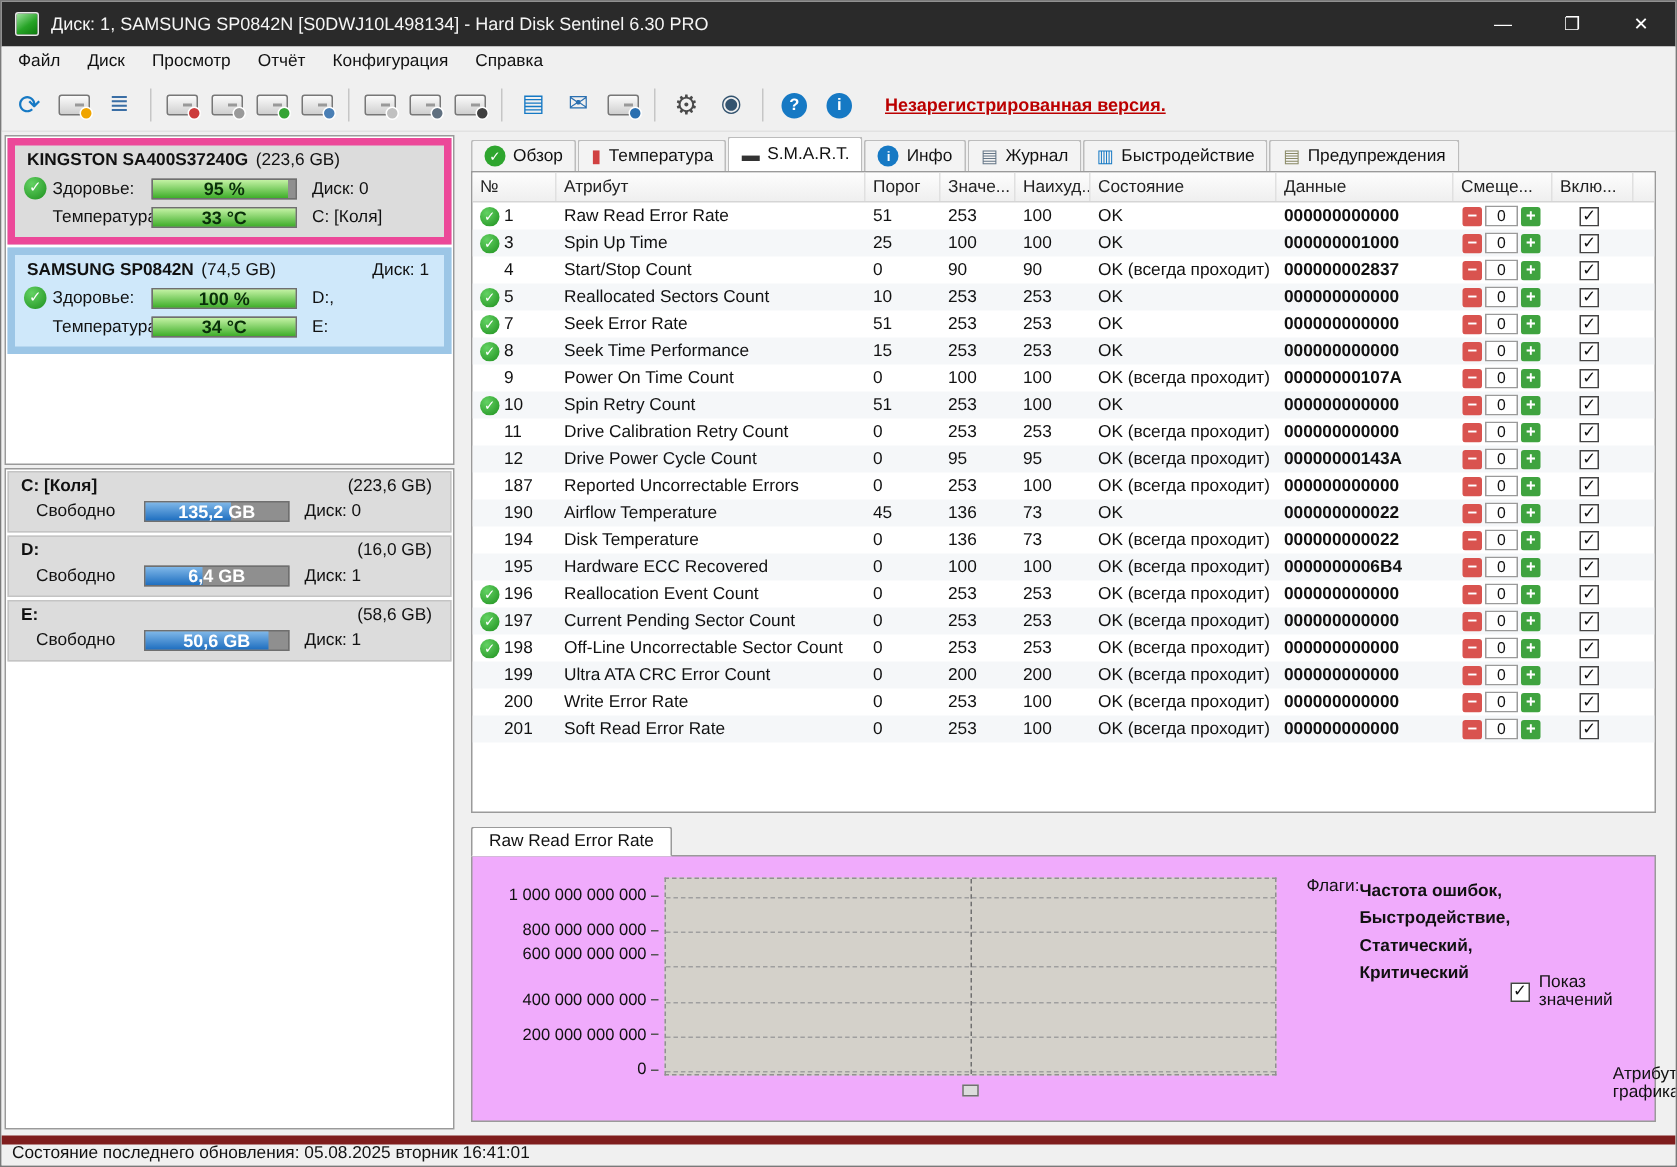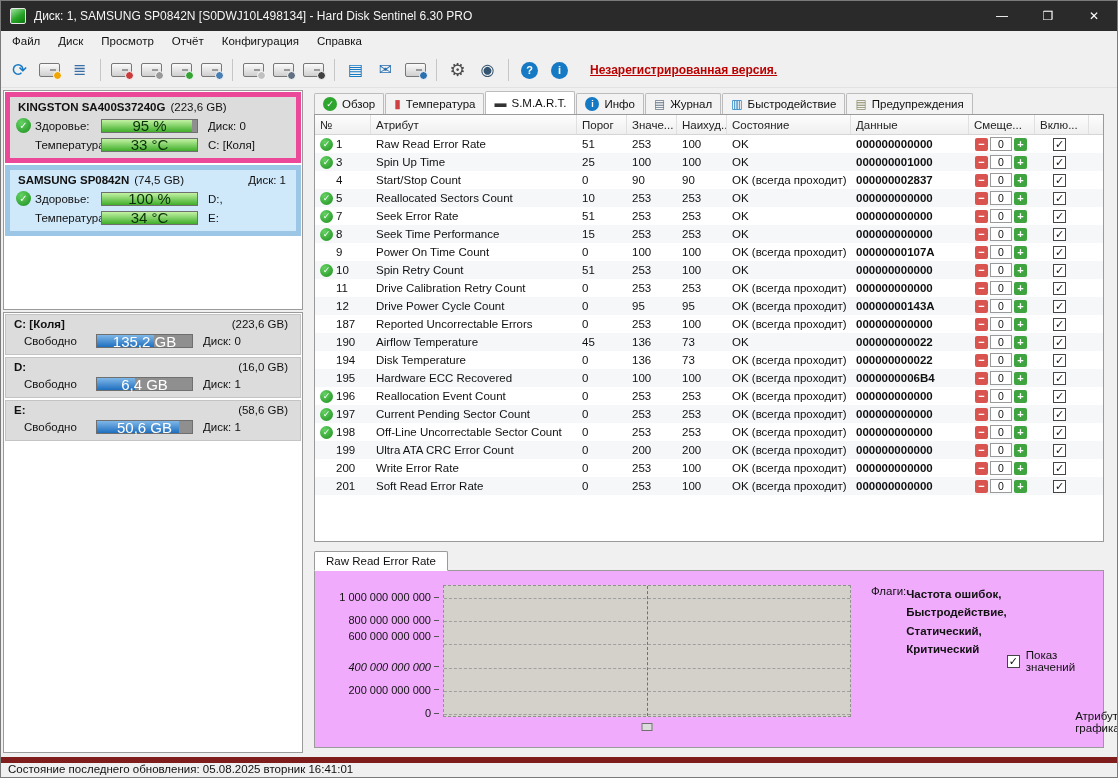--- a/index.html
+++ b/index.html
@@ -35,21 +35,21 @@
 .disk-header{display:flex;align-items:baseline;padding:2px 4px 3px;gap:5px}
 .disk-name{font-weight:bold}
 .disk-id{margin-left:auto;padding-right:2px}
 .stat-row{display:flex;align-items:center;height:19px;padding-left:2px}
 .ok-circle{width:15px;height:15px;border-radius:50%;background:radial-gradient(circle at 35% 30%,#63d263,#1d8f1d);color:#fff;font-size:10px;font-weight:bold;display:flex;align-items:center;justify-content:center;margin-right:4px;flex:0 0 auto}
 .ok-spacer{width:19px;flex:0 0 auto}
 .stat-label{width:66px;flex:0 0 auto}
 .hbar{width:97px;height:14px;background:#8f8f8f;border:1px solid #6f6f6f;position:relative;flex:0 0 auto}
 .hfill{position:absolute;left:0;top:0;bottom:0;background:linear-gradient(#c3f2a4,#3fae2a)}
 .pfill{position:absolute;left:0;top:0;bottom:0;background:linear-gradient(#7fb7e8,#1f6fc0)}
-.hbar-text{position:absolute;inset:0;display:flex;align-items:center;justify-content:center;font-size:15px;color:#0a300a;font-weight:normal}
+.hbar-text{position:absolute;inset:0;display:flex;align-items:center;justify-content:center;font-size:12px;color:#0a300a;font-weight:bold}
 .hbar-text.light{color:#fff}
 .stat-right{margin-left:10px;white-space:nowrap}
 .lower-box{flex:1;margin-top:2px;background:#fff;border:1px solid #9a9a9a;padding:1px;display:flex;flex-direction:column;gap:2px}
 .part-panel{background:#dcdcdc;border:1px solid #c4c4c4;padding:2px 4px 4px;flex:0 0 auto}
 .part-line1{display:flex;padding:1px 4px 2px}
 .part-name{font-weight:bold}
 .part-size{margin-left:auto;padding-right:4px}
 .part-line2{display:flex;align-items:center;height:18px;padding-left:14px}
 .part-label{width:72px;flex:0 0 auto}
 
@@ -767,21 +767,21 @@
                 <span class="ymark"></span>
               </div>
               <div class="ytick" style="top: 35.2px;">
                 <span class="ytext">800 000 000 000</span>
                 <span class="ymark"></span>
               </div>
               <div class="ytick" style="top: 51px; text-align: center;">
                 <span class="ytext">600 000 000 000</span>
                 <span class="ymark"></span>
               </div>
-              <div class="ytick" style="top: 81.6px; font-style: italic;">
+              <div class="ytick" style="top: 81.6px;">
                 <span class="ytext">400 000 000 000</span>
                 <span class="ymark"></span>
               </div>
               <div class="ytick" style="top: 104.8px;">
                 <span class="ytext">200 000 000 000</span>
                 <span class="ymark"></span>
               </div>
               <div class="ytick" style="top: 128px;">
                 <span class="ytext">0</span>
                 <span class="ymark"></span>

